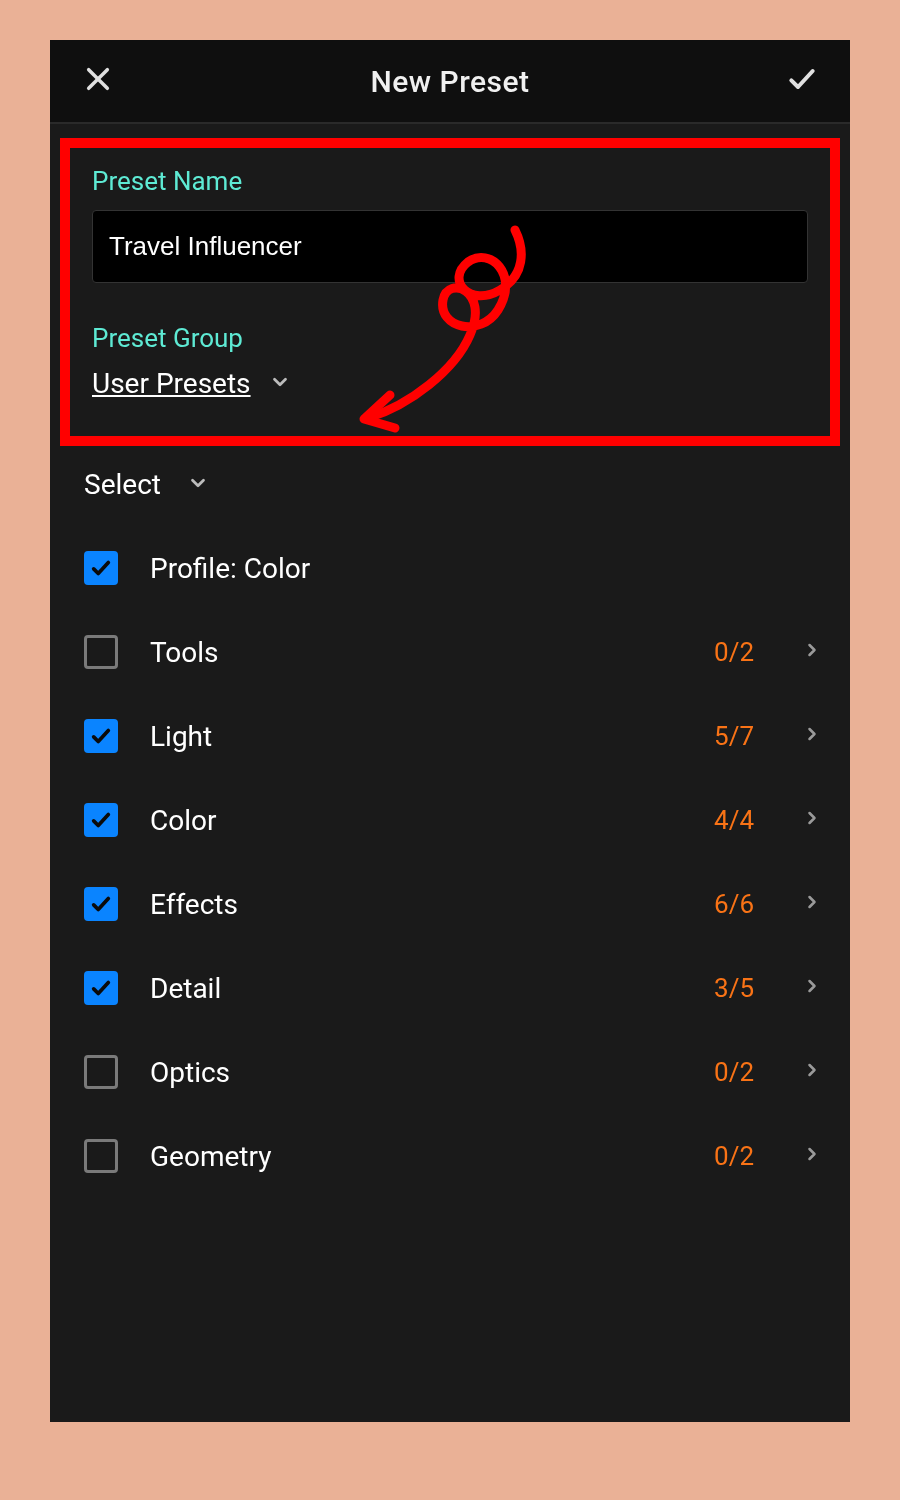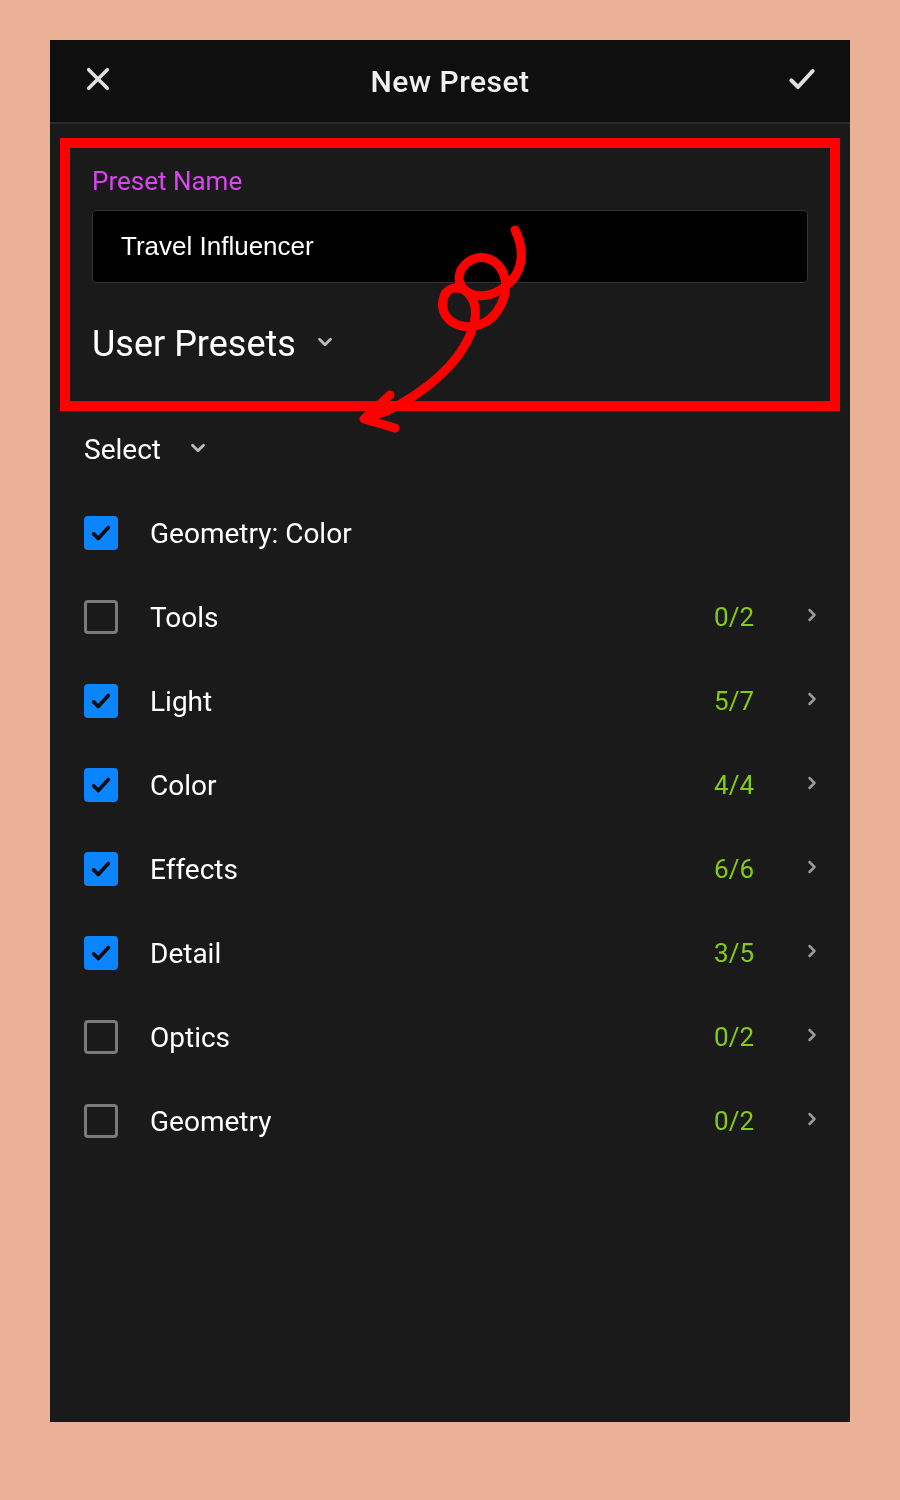--- a/index.html
+++ b/index.html
@@ -47,45 +47,46 @@
     justify-content: center;
     cursor: pointer;
   }
   .icon-btn svg { stroke: #e0e0e0; }
   .highlight-box {
     border: 10px solid #ff0000;
     padding: 18px 22px 36px 22px;
     margin: 14px 10px 0 10px;
   }
   .form-label {
-    color: #d946ef;
+    color: #5eead4;
     font-size: 26px;
     margin-bottom: 14px;
   }
   .text-input {
     width: 100%;
     background: #000;
     border: 1px solid #333;
     border-radius: 4px;
     color: #fff;
     font-size: 26px;
-    padding: 20px 28px;
+    padding: 20px 16px;
     outline: none;
   }
   .group-section { margin-top: 40px; }
   .group-value-row {
     display: flex;
     align-items: center;
     gap: 18px;
     margin-top: 14px;
     cursor: pointer;
   }
   .group-value {
     color: #fff;
-    font-size: 36px;
+    font-size: 28px;
+    text-decoration: underline;
   }
   .chevron-down svg { stroke: #bcbcbc; }
   .select-row {
     display: flex;
     align-items: center;
     gap: 26px;
     padding: 22px 34px 10px 34px;
     cursor: pointer;
   }
   .select-label {
@@ -118,21 +119,21 @@
     background: transparent;
     border: 3px solid #7a7a7a;
   }
   .checkbox svg { stroke: #0b0b0b; }
   .option-label {
     color: #fff;
     font-size: 28px;
     flex: 1;
   }
   .option-count {
-    color: #84cc16;
+    color: #f97316;
     font-size: 26px;
     margin-right: 16px;
   }
   .chevron-right svg { stroke: #9a9a9a; }
   .annotation {
     position: absolute;
     pointer-events: none;
     left: 300px;
     top: 180px;
     width: 220px;
@@ -167,20 +168,21 @@
           <polyline points="4 13 9 18 20 6"></polyline>
         </svg>
       </span>
     </div>
   </div>
 
   <div class="highlight-box">
     <div class="form-label">Preset Name</div>
     <input class="text-input" type="text" value="Travel Influencer" style="">
     <div class="group-section">
+      <div class="form-label">Preset Group</div>
       <div class="group-value-row">
         <span class="group-value">User Presets</span>
         <span class="chevron-down">
           <svg width="22" height="22" viewBox="0 0 24 24" fill="none" stroke-width="3" stroke-linecap="round" stroke-linejoin="round">
             <polyline points="6 9 12 15 18 9"></polyline>
           </svg>
         </span>
       </div>
     </div>
   </div>
@@ -194,21 +196,21 @@
     </span>
   </div>
 
   <div class="options" id="options-container">
       <div class="option-row">
         <div class="checkbox checked">
           <svg width="22" height="22" viewBox="0 0 24 24" fill="none" stroke-width="4" stroke-linecap="round" stroke-linejoin="round">
             <polyline points="4 13 9 18 20 6"></polyline>
           </svg>
         </div>
-        <div class="option-label">Geometry: Color</div>
+        <div class="option-label">Profile: Color</div>
       </div>
       <div class="option-row">
         <div class="checkbox unchecked"></div>
         <div class="option-label">Tools</div>
         <div class="option-count">0/2</div>
         <span class="chevron-right"><svg width="20" height="20" viewBox="0 0 24 24" fill="none" stroke-width="3" stroke-linecap="round" stroke-linejoin="round">
             <polyline points="9 6 15 12 9 18"></polyline>
           </svg></span>
       </div>
       <div class="option-row">

